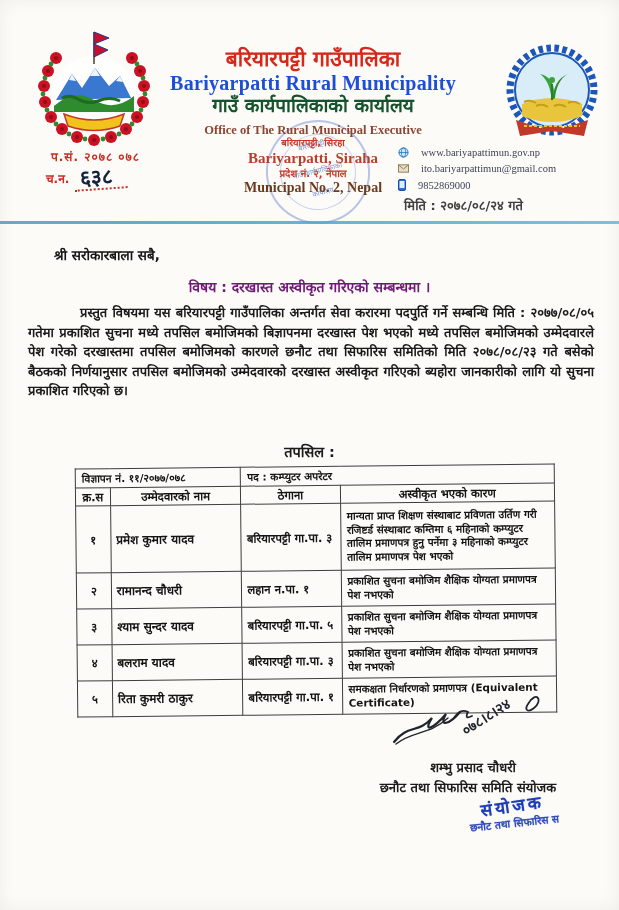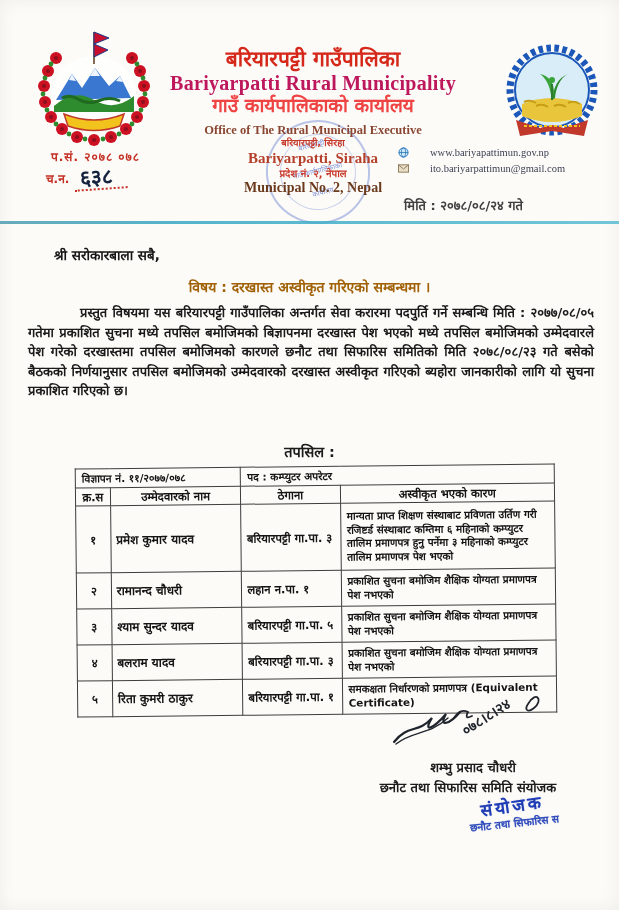--- a/index.html
+++ b/index.html
@@ -12,47 +12,47 @@
   .en{font-family:"Liberation Serif",serif;}
 
   
   .ref-line{left:51px;top:148px;color:#c43023;font-size:12px;font-weight:bold;letter-spacing:1px;}
   .chn-line{left:46px;top:168px;color:#c43023;font-size:12px;font-weight:bold;}
   .chn-hand{display:inline-block;font-size:21px;color:#16233f;font-weight:bold;
             transform:rotate(-4deg);border-bottom:2px dotted #c43023;padding:0 14px 2px 6px;
             line-height:18px;vertical-align:middle;}
   .center-block{left:138px;top:48px;width:350px;text-align:center;line-height:1.12;}
   .lh1{color:#d6281a;font-size:21px;font-weight:bold;}
-  .lh2{color:#be185d;font-size:20px;font-weight:bold;letter-spacing:.3px;}
-  .lh3{color:#ef4444;font-size:19px;font-weight:bold;margin-top:1px;}
+  .lh2{color:#1d4ed8;font-size:20px;font-weight:bold;letter-spacing:.3px;}
+  .lh3{color:#14532d;font-size:19px;font-weight:bold;margin-top:1px;}
   .lh4{color:#8a4632;font-size:12.5px;font-weight:bold;margin-top:7px;}
   .lh5{color:#c8392b;font-size:9.5px;font-weight:bold;margin-top:1px;}
   .lh6{color:#b5402c;font-size:15px;font-weight:bold;margin-top:1px;}
   .lh7{color:#c8392b;font-size:10px;font-weight:bold;margin-top:1px;}
   .lh8{color:#6b3a1d;font-size:14px;font-weight:bold;margin-top:1px;}
 
   .hstamp{left:266px;top:120px;width:100px;height:100px;border-radius:50%;
           border:2px solid rgba(52,84,196,0.45);opacity:.75;transform:rotate(-14deg);}
   .hstamp .inner{position:absolute;left:12px;top:12px;right:12px;bottom:12px;border-radius:50%;
           border:1px solid rgba(52,84,196,0.35);}
   .hstamp .t1{position:absolute;width:100%;text-align:center;top:18px;font-size:7px;color:rgba(40,70,190,.8);}
   .hstamp .t2{position:absolute;width:100%;text-align:center;top:44px;font-size:7px;color:rgba(40,70,190,.8);}
   .hstamp .t3{position:absolute;width:100%;text-align:center;top:66px;font-size:7px;color:rgba(40,70,190,.8);}
 
   .contact{left:398px;top:147px;width:215px;font-size:10px;color:#3c3f52;}
-  .contact .row{display:flex;align-items:center;gap:21px;margin-bottom:5px;}
+  .contact .row{display:flex;align-items:center;gap:12px;margin-bottom:5px;}
   .contact .row span{font-family:"Liberation Serif",serif;font-size:10.5px;}
   .miti{left:404px;top:196px;font-size:13px;font-weight:bold;color:#404040;}
 
   .divider{left:0;top:221px;width:619px;height:3px;
            background:linear-gradient(90deg,#4d9db0,#35a8c4 30%,#49b4cc 70%,#59bcd2);opacity:.85;}
 
   
   .recipient{left:54px;top:246px;font-size:13.5px;font-weight:bold;color:#161616;}
-  .subject{left:0;top:277px;width:619px;text-align:center;font-size:14px;font-weight:bold;color:#a16207;}
+  .subject{left:0;top:277px;width:619px;text-align:center;font-size:14px;font-weight:bold;color:#701a75;}
   .bodypar{left:28px;top:303px;width:566px;font-size:13px;line-height:19.5px;
            font-weight:600;text-align:justify;text-indent:52px;color:#1a1a1a;}
   .tapsil{left:0;top:441px;width:619px;text-align:center;font-size:14.5px;font-weight:bold;}
 
   
   .tblwrap{left:76px;top:466px;width:480px;transform:rotate(-0.6deg);}
   table{border-collapse:collapse;width:480px;table-layout:fixed;}
   td,th{border:1px solid #3d3d3d;padding:2px 5px;vertical-align:middle;color:#141414;}
   .c0{width:34px;} .c1{width:128px;} .c2{width:97px;} .c3{width:210px;}
   .advert td{font-size:10.5px;font-weight:bold;border-bottom:1px solid #3d3d3d;padding:2px 6px;}
@@ -184,20 +184,27 @@
       </svg>
       <span>www.bariyapattimun.gov.np</span>
     </div>
     <div class="row">
       <svg width="11" height="9" viewBox="0 0 12 9">
         <rect x=".5" y=".5" width="11" height="8" fill="#e9ddc8" stroke="#8a7a55"></rect>
         <path d="M.5,.5 L6,5 L11.5,.5" fill="none" stroke="#8a7a55"></path>
       </svg>
       <span>ito.bariyarpattimun@gmail.com</span>
     </div>
+    <div class="row">
+      <svg width="8" height="12" viewBox="0 0 8 12">
+        <rect x=".5" y=".5" width="7" height="11" rx="1.5" fill="#2f6fd0" stroke="#1a4fa8"></rect>
+        <rect x="1.5" y="2" width="5" height="7" fill="#dfeeff"></rect>
+      </svg>
+      <span>9852869000</span>
+    </div>
   </div>
   <div class="abs miti np">मिति : २०७८/०८/२४ गते</div>
 
   <div class="abs divider"></div>
 
   <div class="abs recipient np">श्री सरोकारबाला सबै,</div>
   <div class="abs subject np">विषय : दरखास्त अस्वीकृत गरिएको सम्बन्धमा ।</div>
   <div class="abs bodypar np">प्रस्तुत विषयमा यस बरियारपट्टी गाउँपालिका अन्तर्गत सेवा करारमा पदपुर्ति गर्ने सम्बन्धि मिति : २०७७/०८/०५ गतेमा प्रकाशित सुचना मध्ये तपसिल बमोजिमको बिज्ञापनमा दरखास्त पेश भएको मध्ये तपसिल बमोजिमको उम्मेदवारले पेश गरेको दरखास्तमा तपसिल बमोजिमको कारणले छनौट तथा सिफारिस समितिको मिति २०७८/०८/२३ गते बसेको बैठकको निर्णयानुसार तपसिल बमोजिमको उम्मेदवारको दरखास्त अस्वीकृत गरिएको ब्यहोरा जानकारीको लागि यो सुचना प्रकाशित गरिएको छ।</div>
   <div class="abs tapsil np">तपसिल :</div>
 

